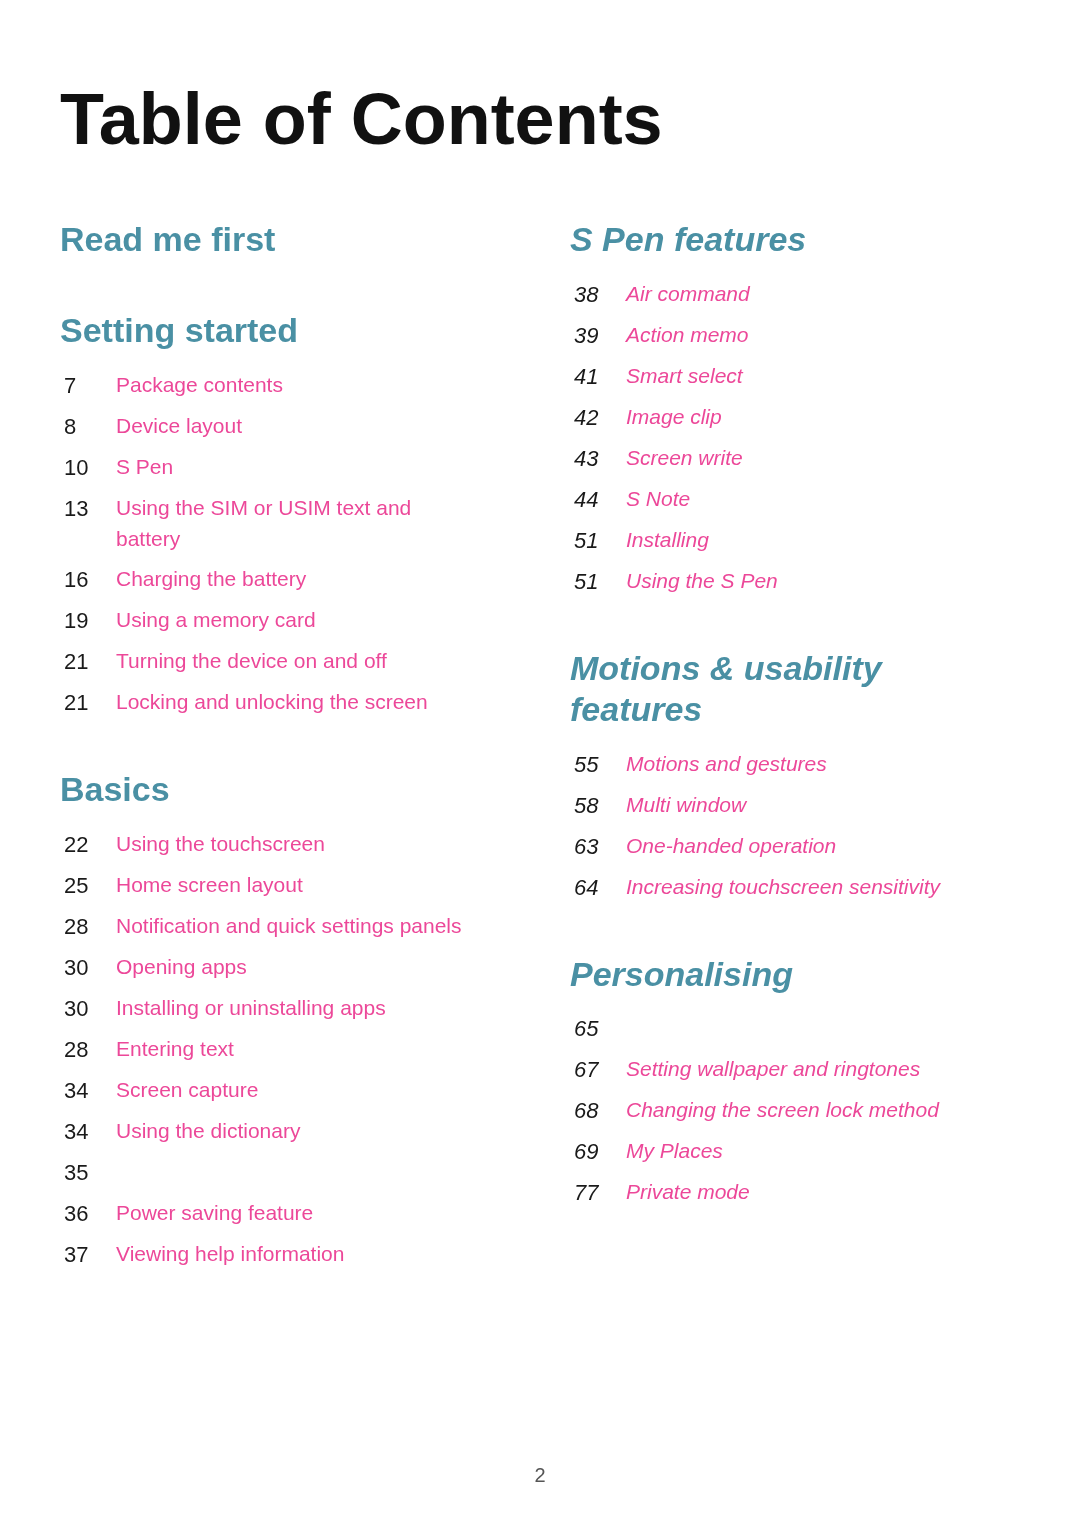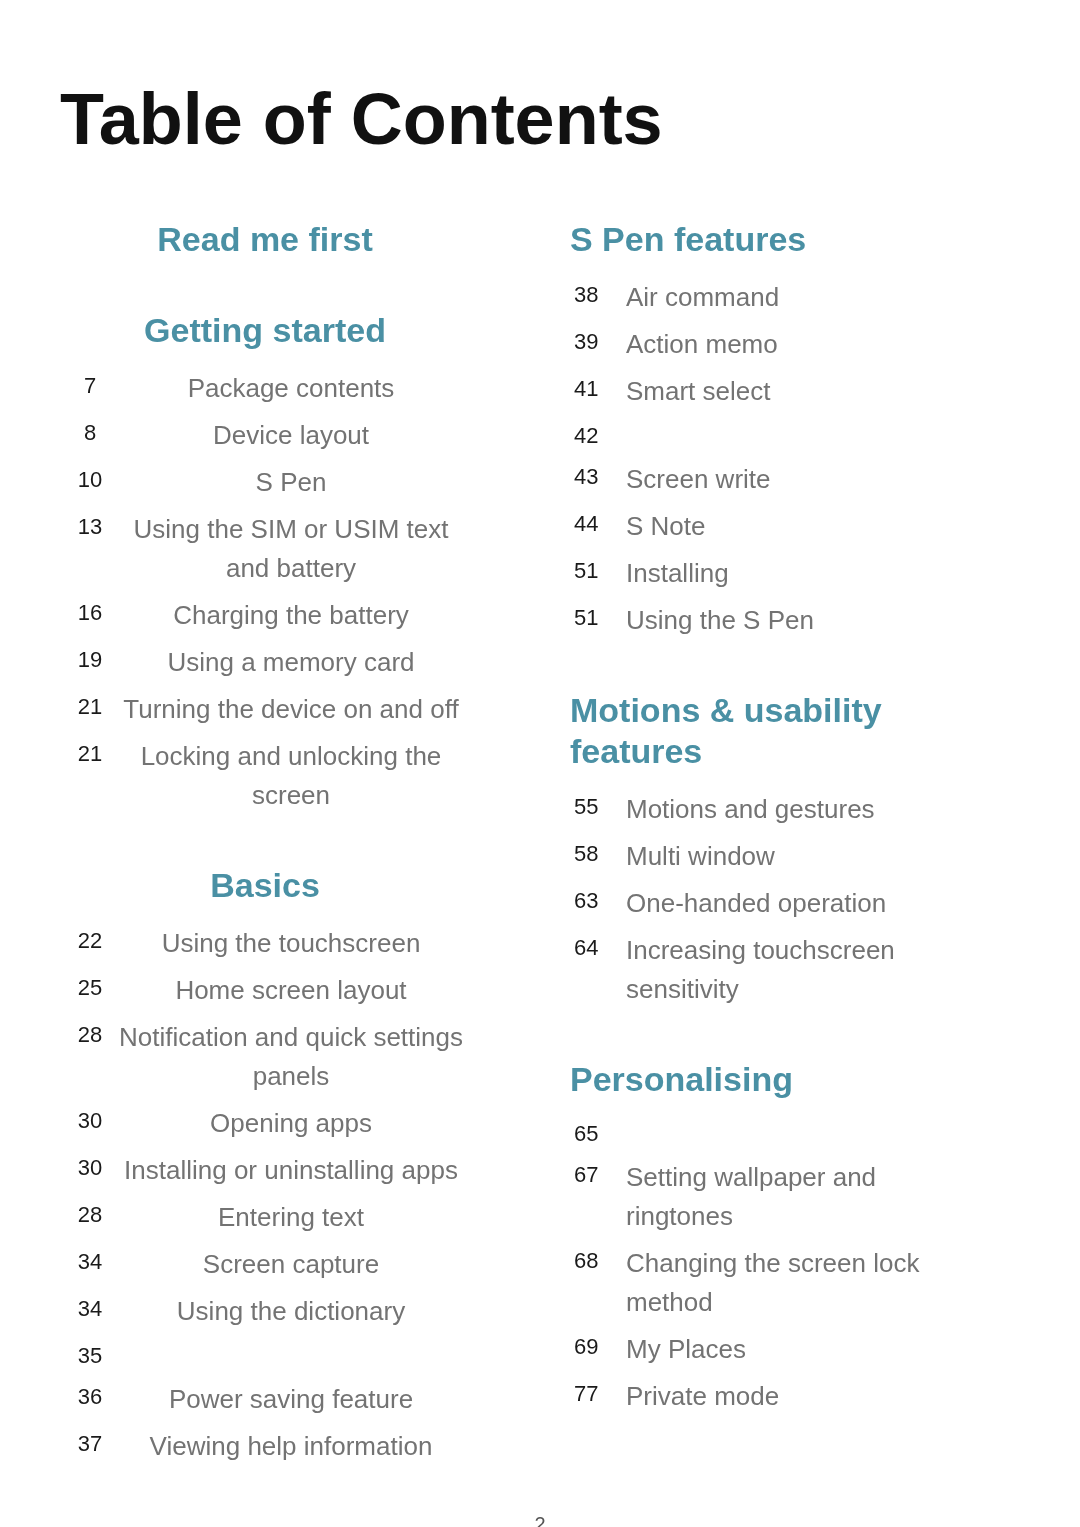--- a/index.html
+++ b/index.html
@@ -32,25 +32,25 @@
     }
 
     .two-columns {
       display: grid;
       grid-template-columns: 1fr 1fr;
       gap: 0 60px;
     }
 
     .left-column {
       padding-right: 20px;
-      text-align: center;
     }
 
     .right-column {
       padding-left: 20px;
+      font-style: italic;
     }
 
     .section {
       margin-bottom: 50px;
     }
 
     .section-title {
       font-size: 34px;
       font-weight: 700;
       color: #4a90a4;
@@ -75,22 +75,22 @@
 
     .toc-item .page-num {
       min-width: 52px;
       color: #1a1a1a;
       font-size: 22px;
       flex-shrink: 0;
     }
 
     .toc-item .item-text {
       flex: 1;
-      font-size: 26px;
-      color: #737373;
+      font-size: 21px;
+      color: #ec4899;
     }
 
     .page-footer {
       position: absolute;
       bottom: 40px;
       left: 0;
       right: 0;
       text-align: center;
       font-size: 20px;
       color: #555555;
@@ -105,21 +105,21 @@
 
   <div class="two-columns">
 
     <div class="left-column">
 
       <div class="section">
         <h2 class="section-title">Read me first</h2>
       </div>
 
       <div class="section">
-        <h2 class="section-title">Getting started</h2>
+        <h2 class="section-title">Setting started</h2>
         <ul class="toc-list">
         <li class="toc-item">
               <span class="page-num">7</span>
               <span class="item-text">Package contents</span>
             </li>
             <li class="toc-item">
               <span class="page-num">8</span>
               <span class="item-text">Device layout</span>
             </li>
             <li class="toc-item">
@@ -212,20 +212,21 @@
             <li class="toc-item">
               <span class="page-num">39</span>
               <span class="item-text">Action memo</span>
             </li>
             <li class="toc-item">
               <span class="page-num">41</span>
               <span class="item-text">Smart select</span>
             </li>
             <li class="toc-item">
               <span class="page-num">42</span>
+              <span class="item-text">Image clip</span>
             </li>
             <li class="toc-item">
               <span class="page-num">43</span>
               <span class="item-text">Screen write</span>
             </li>
             <li class="toc-item">
               <span class="page-num">44</span>
               <span class="item-text">S Note</span>
             </li>
             <li class="toc-item">

